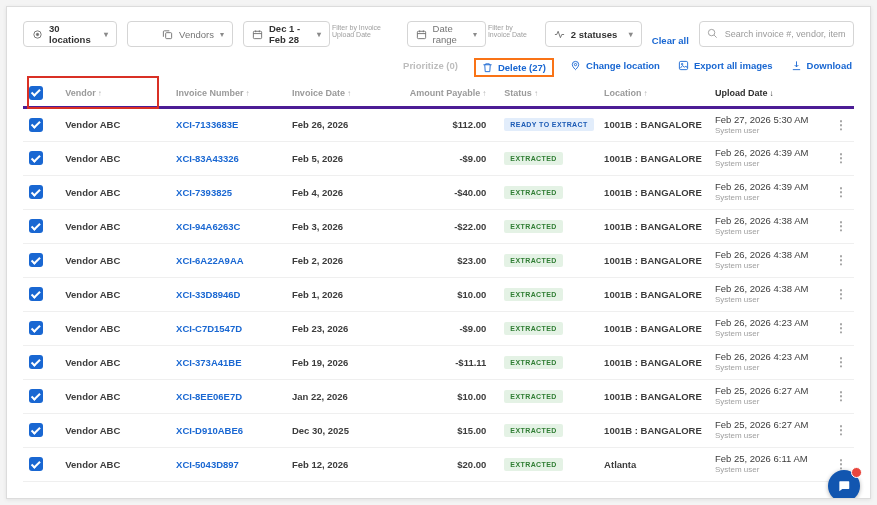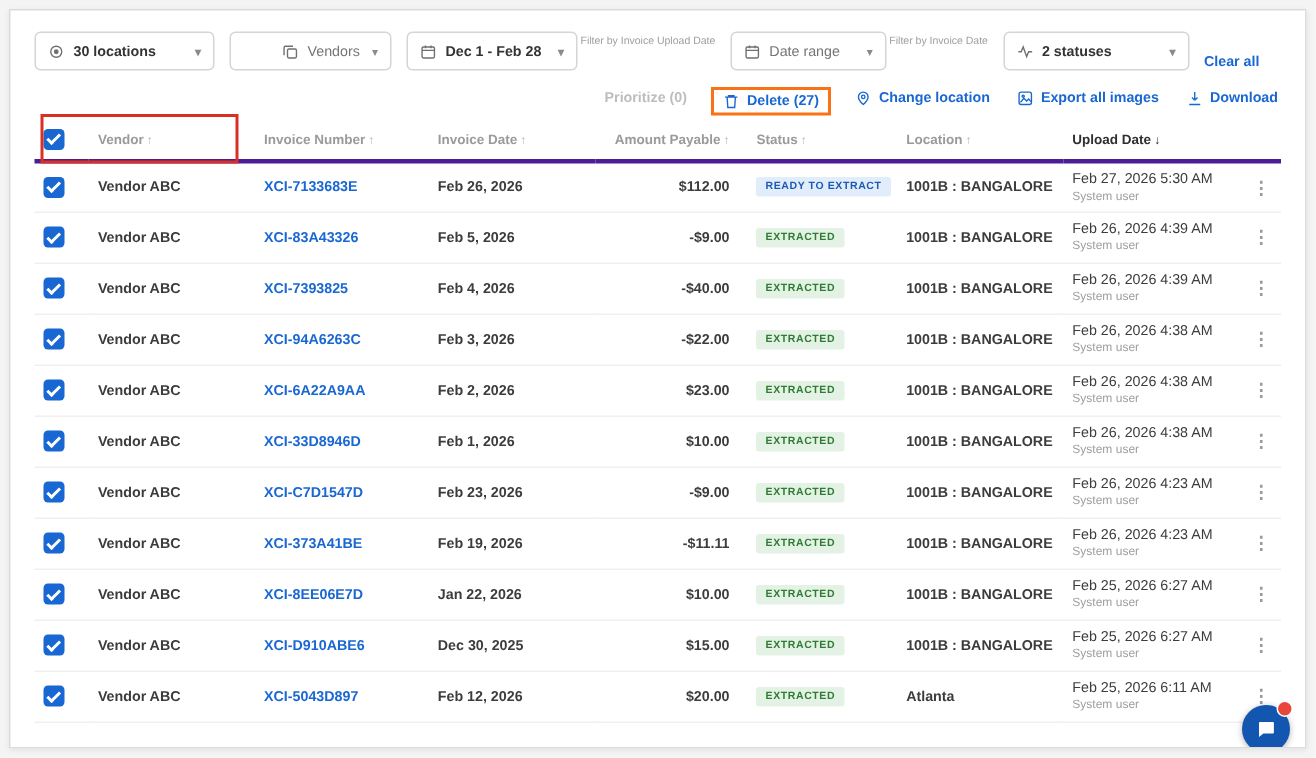--- a/index.html
+++ b/index.html
@@ -2,21 +2,21 @@
 <html><head>
 <meta charset="utf-8">
 <style>
   * { box-sizing: border-box; margin: 0; padding: 0; }
   html,body { width: 877px; height: 505px; background: #f4f4f4; font-family: "Liberation Sans", sans-serif; }
   .frame { position: absolute; left: 6px; top: 6px; right: 6px; bottom: 6px; background: #fff;
            border: 1px solid #dcdcdc; box-shadow: 0 1px 4px rgba(0,0,0,.08); overflow: hidden; }
   .page { padding: 14px 16px 0 16px; position: relative; height: 100%; }
 
   
-  .filter-bar { display: flex; align-items: flex-end; gap: 10px; }
+  .filter-bar { display: flex; align-items: center; gap: 10px; }
   .chip-group { display: flex; flex-direction: row; }
   .chip { height: 26px; border: 1px solid #d5d5d5; border-radius: 4px; background: #fff;
           display: flex; align-items: center; gap: 6px; padding: 0 8px; font-size: 9.5px;
           color: #757575; cursor: pointer; }
   .chip.active { color: #333; font-weight: 700; }
   .chip .caret { margin-left: auto; font-size: 8px; color: #8a8a8a; }
   .chip svg { width: 11px; height: 11px; stroke: #6f6f6f; fill: none; stroke-width: 2; flex: none; }
   .chip-locations { width: 120px; }
   .chip-vendors   { width: 108px; padding-left: 34px; }
   .chip-upload    { width: 114px; }
@@ -130,20 +130,27 @@
       <div class="chip chip-statuses active">
         <svg viewBox="0 0 24 24">
             <path d="M2 12h4l3-7 5 14 3-7h5"></path>
           </svg>
         <span>2 statuses</span>
         <span class="caret">▾</span>
       </div>
 
       <div class="clear-all">Clear all</div>
 
+      <div class="search-box">
+        <svg viewBox="0 0 24 24">
+            <circle cx="10" cy="10" r="7"></circle>
+            <path d="M15.5 15.5L21 21"></path>
+          </svg>
+        <input type="text" placeholder="Search invoice #, vendor, item" style="">
+      </div>
     </div>
 
     <div class="action-bar">
       <span class="action disabled">Prioritize (0)</span>
 
       <span class="action annotated-red">
         <svg viewBox="0 0 24 24">
             <path d="M3 6h18M8 6V4h8v2M6 6l1 15h10l1-15"></path>
           </svg>
         <span>Delete (27)</span>

